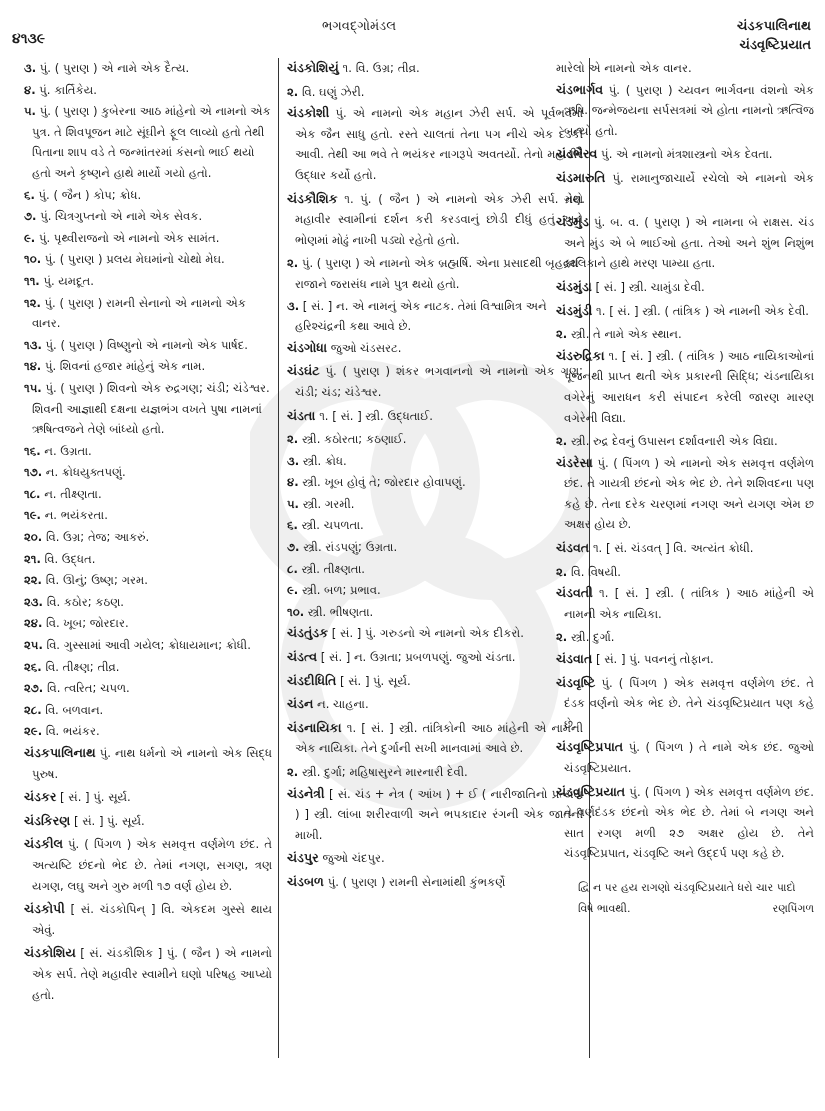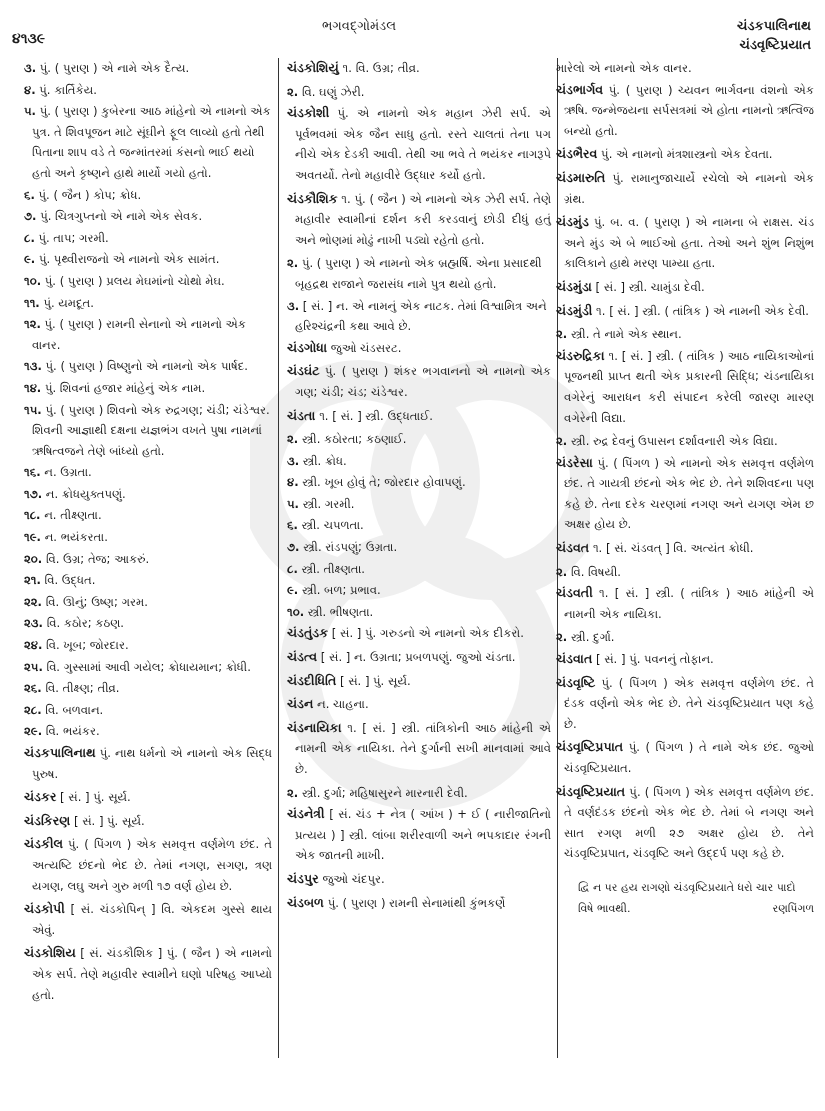--- a/index.html
+++ b/index.html
@@ -20,21 +20,21 @@
   .book-title { position: absolute; left: 0; width: 718px; top: 6px; text-align: center; font-size: 13px; }
   .guide { position: absolute; right: 14px; top: 4px; text-align: right; font-size: 13px; font-weight: bold; line-height: 19px; }
   .columns {
     position: absolute; top: 58px; left: 0; width: 825px; height: 1040px;
   }
   .col {
     position: absolute; top: 0; height: 1040px; box-sizing: border-box;
     font-size: 11.6px; line-height: 20.6px; overflow: hidden;
   }
   .col1 { left: 24px; width: 248px; }
-  .col2 { left: 278px; width: 280px; padding: 0 6px 0 8px; border-left: 1px solid #333; border-right: 1px solid #333; height: 1000px; }
+  .col2 { left: 278px; width: 312px; padding: 0 6px 0 8px; border-left: 1px solid #333; border-right: 1px solid #333; height: 1000px; }
   .col3 { left: 550px; width: 264px; padding-left: 6px; }
   .entry { margin: 0 0 3px 0; text-indent: -8px; padding-left: 8px; text-align: justify; }
   .sense { margin: 0 0 1px 0; text-indent: -8px; padding-left: 8px; }
   .sub { padding-left: 8px; }
   .hw { font-weight: bold; font-size: 12.6px; }
   .num { font-weight: bold; }
   .quote { padding-left: 22px; margin-top: 14px; font-size: 11px; }
   .quote .src { float: right; }
 </style>
 </head>
@@ -55,39 +55,39 @@
   </div>
 </div>
 
 <div class="columns">
   <div class="col col1">
       <div class="sense sub"><span class="num">૩.</span> <span>પું. ( પુરાણ ) એ નામે એક દૈત્ય.</span></div>
       <div class="sense sub"><span class="num">૪.</span> <span>પું. કાર્તિકેય.</span></div>
       <div class="sense sub"><span class="num">૫.</span> <span>પું. ( પુરાણ ) કુબેરના આઠ માંહેનો એ નામનો એક પુત્ર. તે શિવપૂજન માટે સૂંઘીને ફૂલ લાવ્યો હતો તેથી પિતાના શાપ વડે તે જન્માંતરમાં કંસનો ભાઈ થયો હતો અને કૃષ્ણને હાથે માર્યો ગયો હતો.</span></div>
       <div class="sense sub"><span class="num">૬.</span> <span>પું. ( જૈન ) કોપ; ક્રોધ.</span></div>
       <div class="sense sub"><span class="num">૭.</span> <span>પું. ચિત્રગુપ્તનો એ નામે એક સેવક.</span></div>
-      <div class="sense sub"><span class="num">૮.</span> <span>પું. તાપ; ગરમી.</span></div>
       <div class="sense sub"><span class="num">૯.</span> <span>પું. પૃથ્વીરાજનો એ નામનો એક સામંત.</span></div>
       <div class="sense sub"><span class="num">૧૦.</span> <span>પું. ( પુરાણ ) પ્રલય મેઘમાંનો ચોથો મેઘ.</span></div>
       <div class="sense sub"><span class="num">૧૧.</span> <span>પું. યમદૂત.</span></div>
       <div class="sense sub"><span class="num">૧૨.</span> <span>પું. ( પુરાણ ) રામની સેનાનો એ નામનો એક વાનર.</span></div>
       <div class="sense sub"><span class="num">૧૩.</span> <span>પું. ( પુરાણ ) વિષ્ણુનો એ નામનો એક પાર્ષદ.</span></div>
       <div class="sense sub"><span class="num">૧૪.</span> <span>પું. શિવનાં હજાર માંહેનું એક નામ.</span></div>
       <div class="sense sub"><span class="num">૧૫.</span> <span>પું. ( પુરાણ ) શિવનો એક રુદ્રગણ; ચંડી; ચંડેશ્વર. શિવની આજ્ઞાથી દક્ષના યજ્ઞભંગ વખતે પુષા નામનાં ઋષિત્વજને તેણે બાંધ્યો હતો.</span></div>
       <div class="sense sub"><span class="num">૧૬.</span> <span>ન. ઉગ્રતા.</span></div>
       <div class="sense sub"><span class="num">૧૭.</span> <span>ન. ક્રોધયુક્તપણું.</span></div>
       <div class="sense sub"><span class="num">૧૮.</span> <span>ન. તીક્ષ્ણતા.</span></div>
       <div class="sense sub"><span class="num">૧૯.</span> <span>ન. ભયંકરતા.</span></div>
       <div class="sense sub"><span class="num">૨૦.</span> <span>વિ. ઉગ્ર; તેજ; આકરું.</span></div>
       <div class="sense sub"><span class="num">૨૧.</span> <span>વિ. ઉદ્ધત.</span></div>
       <div class="sense sub"><span class="num">૨૨.</span> <span>વિ. ઊનું; ઉષ્ણ; ગરમ.</span></div>
       <div class="sense sub"><span class="num">૨૩.</span> <span>વિ. કઠોર; કઠણ.</span></div>
       <div class="sense sub"><span class="num">૨૪.</span> <span>વિ. ખૂબ; જોરદાર.</span></div>
       <div class="sense sub"><span class="num">૨૫.</span> <span>વિ. ગુસ્સામાં આવી ગયેલ; ક્રોધાયમાન; ક્રોધી.</span></div>
       <div class="sense sub"><span class="num">૨૬.</span> <span>વિ. તીક્ષ્ણ; તીવ્ર.</span></div>
+      <div class="sense sub"><span class="num">૨૭.</span> <span>વિ. ત્વરિત; ચપળ.</span></div>
       <div class="sense sub"><span class="num">૨૮.</span> <span>વિ. બળવાન.</span></div>
       <div class="sense sub"><span class="num">૨૯.</span> <span>વિ. ભયંકર.</span></div>
       <div class="entry"><span class="hw">ચંડકપાલિનાથ</span> <span>પું. નાથ ધર્મનો એ નામનો એક સિદ્ધ પુરુષ.</span></div>
       <div class="entry"><span class="hw">ચંડકર</span> <span>[ સં. ] પું. સૂર્ય.</span></div>
       <div class="entry"><span class="hw">ચંડકિરણ</span> <span>[ સં. ] પું. સૂર્ય.</span></div>
       <div class="entry"><span class="hw">ચંડકીલ</span> <span>પું. ( પિંગળ ) એક સમવૃત્ત વર્ણમેળ છંદ. તે અત્યષ્ટિ છંદનો ભેદ છે. તેમાં નગણ, સગણ, ત્રણ યગણ, લઘુ અને ગુરુ મળી ૧૭ વર્ણ હોય છે.</span></div>
       <div class="entry"><span class="hw">ચંડકોપી</span> <span>[ સં. ચંડકોપિન્ ] વિ. એકદમ ગુસ્સે થાય એવું.</span></div>
       <div class="entry"><span class="hw">ચંડકોશિય</span> <span>[ સં. ચંડકૌશિક ] પું. ( જૈન ) એ નામનો એક સર્પ. તેણે મહાવીર સ્વામીને ઘણો પરિષહ આપ્યો હતો.</span></div>
     </div>
   <div class="col col2">

